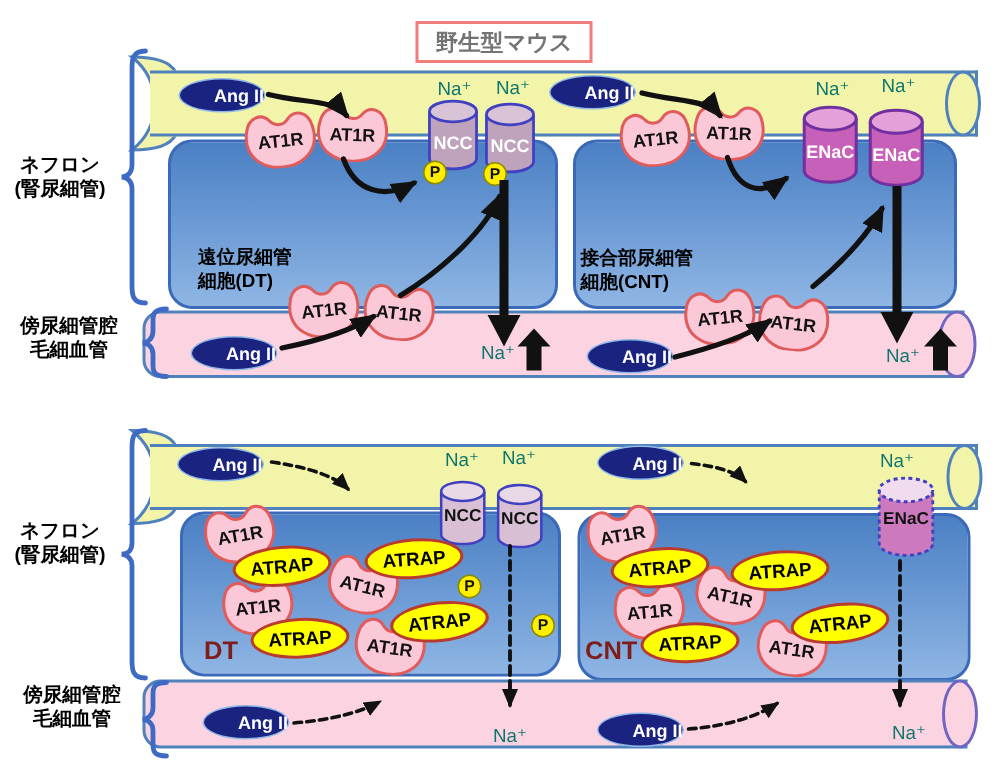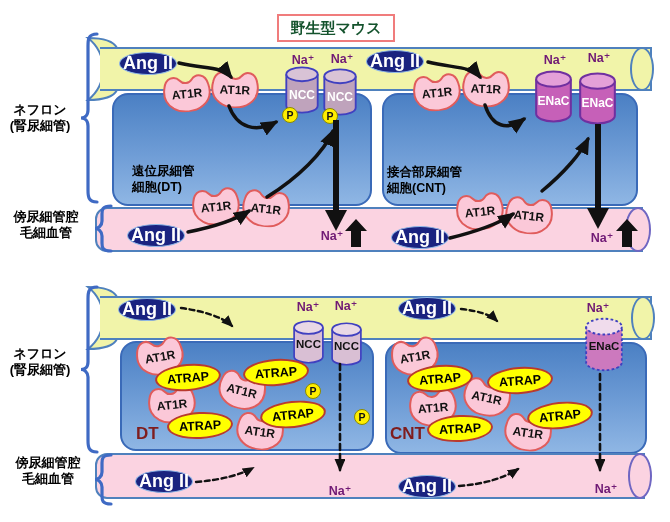--- a/index.html
+++ b/index.html
@@ -8,47 +8,47 @@
   svg.layer{position:absolute;left:0;top:0;pointer-events:none;}
   .tube{position:absolute;border:2.5px solid #4f81bd;box-sizing:border-box;}
   .tube.yellow{background:#f1f4a9;border-left:none;}
   .tube.pink{background:#fbd3e1;border-radius:12px 0 0 12px;}
   .endcap{position:absolute;border-radius:50%;box-sizing:border-box;}
   .endcap.yellow{background:#f1f4a9;border:2px solid #4f81bd;}
   .endcap.pink{background:#fbd3e1;border:2px solid #6f66c2;}
   .cell{position:absolute;border-radius:16px;border:2px solid #3a6ab8;box-sizing:border-box;
         background:linear-gradient(180deg,#4b80c4 0%,#6f9dd6 55%,#8fb6e4 100%);}
   .angii{position:absolute;width:58px;height:23px;background:#1a2380;border:1.5px solid #8fb8e8;
-         border-radius:50%;color:#fff;font-weight:bold;font-size:18px;display:flex;
-         align-items:center;justify-content:center;box-sizing:border-box;}
+         border-radius:50%;color:#fff;font-weight:bold;font-size:12px;display:flex;
+         align-items:center;justify-content:flex-end;box-sizing:border-box;}
   .at1r{position:absolute;width:50px;height:38px;}
   .at1r svg{position:absolute;left:0;top:0;}
   .at1r span{position:absolute;left:0;right:0;top:13px;text-align:center;
              font-weight:bold;font-size:12px;color:#111;}
   .atrap{position:absolute;width:66px;height:27px;background:#ffff00;border:2px solid #b93a2e;
          border-radius:50%;display:flex;align-items:center;justify-content:center;
          font-weight:bold;font-size:12.5px;color:#000;box-sizing:border-box;}
   .cyl{position:absolute;}
   .cyl svg{position:absolute;left:0;top:0;}
   .cyl span{position:absolute;left:0;right:0;text-align:center;font-weight:bold;}
   .cyl .wt{color:#fff;font-size:12px;top:45%;}
   .cyl .bt{color:#111;font-size:11.5px;top:42%;}
   .pcirc{position:absolute;width:16px;height:16px;background:#ffee00;border:1px solid #8a8a00;
          border-radius:50%;display:flex;align-items:center;justify-content:center;
          font-size:10.5px;font-weight:bold;color:#111;box-sizing:border-box;}
-  .na{position:absolute;transform:translate(-50%,-50%);font-weight:bold;font-size:12.5px;
-      color:#701a75;white-space:nowrap;}
+  .na{position:absolute;transform:translate(-50%,-50%);font-weight:normal;font-size:12.5px;
+      color:#0f766e;white-space:nowrap;}
   .side-label{position:absolute;font-weight:bold;font-size:13px;color:#000;text-align:center;
               line-height:1.25;white-space:nowrap;}
   .cell-label{position:absolute;font-weight:bold;font-size:12.5px;color:#000;line-height:1.3;
               white-space:nowrap;}
   .short-label{position:absolute;font-weight:bold;font-size:17px;color:#7f1d1d;}
   .title1{position:absolute;left:277px;top:14px;width:118px;height:28px;background:#fff;
           border:2px solid #f07c7c;display:flex;align-items:center;justify-content:center;
-          font-weight:bold;font-size:15px;color:#14532d;box-sizing:border-box;z-index:6;}
+          font-weight:bold;font-size:15px;color:#737373;box-sizing:border-box;z-index:6;}
   .title2{position:absolute;left:102px;top:262px;width:470px;height:32px;background:#fdf5cf;
           border:2px solid #f05050;display:flex;align-items:center;justify-content:center;
           font-weight:bold;font-size:13px;color:#f00;box-sizing:border-box;z-index:6;white-space:nowrap;}
   .z1{z-index:1}.z2{z-index:2}.z3{z-index:3}.z4{z-index:4}
 </style>
 </head>
 <body>
 
 <div id="canvas">
 

